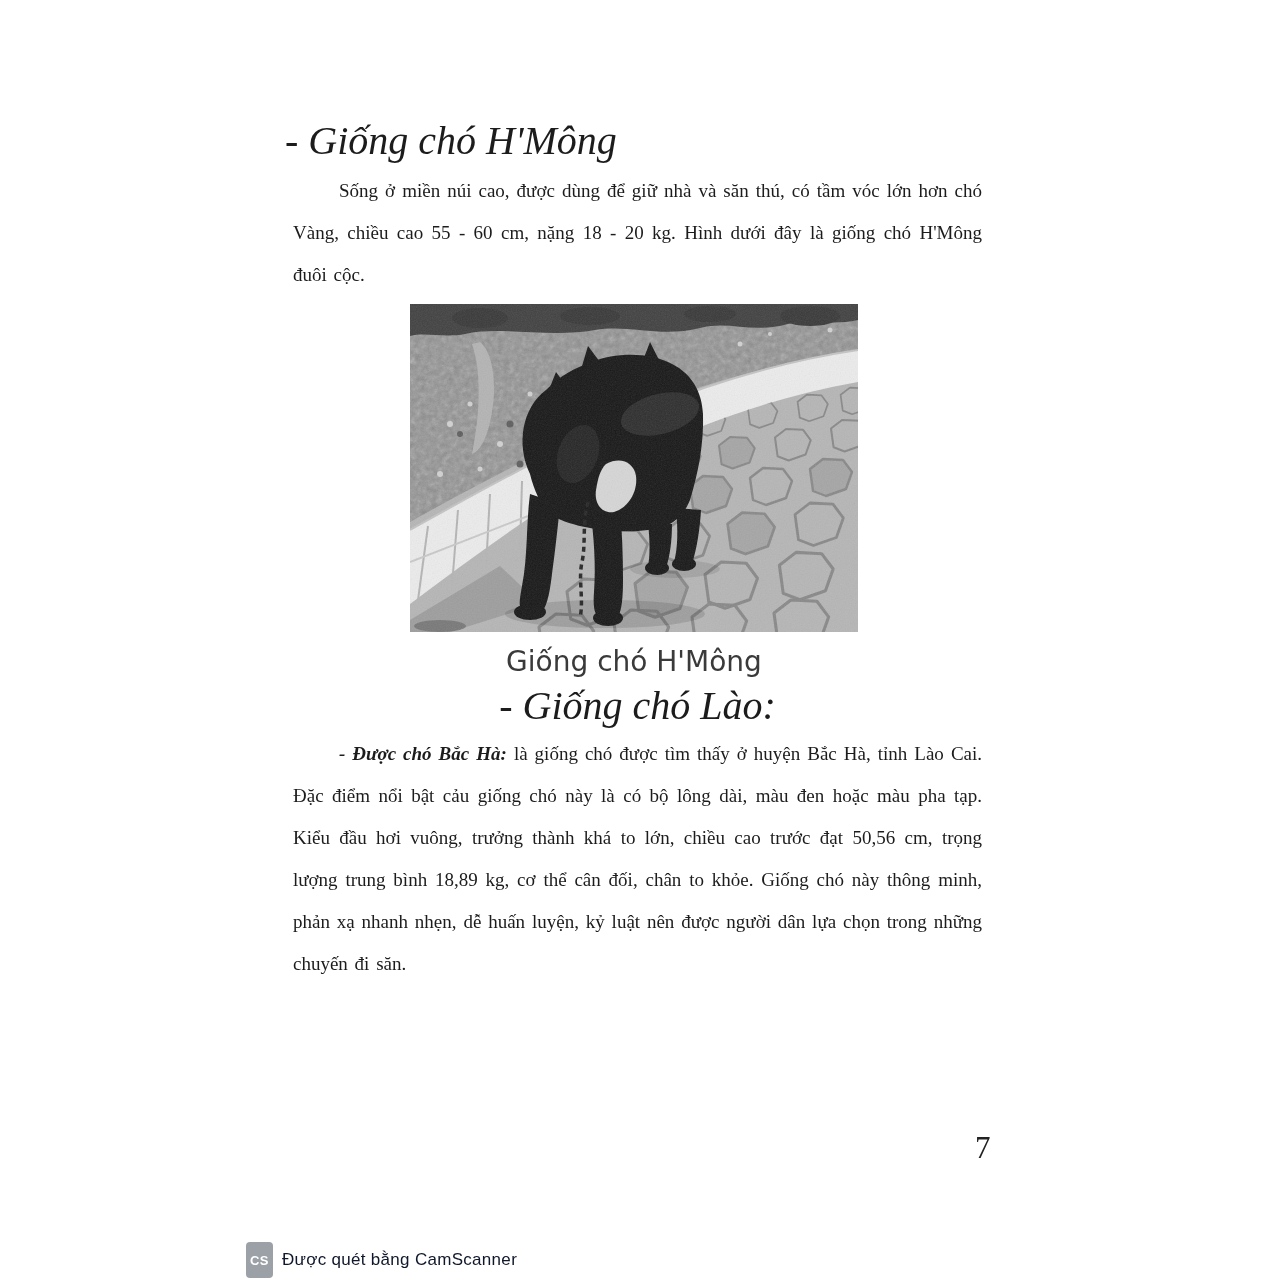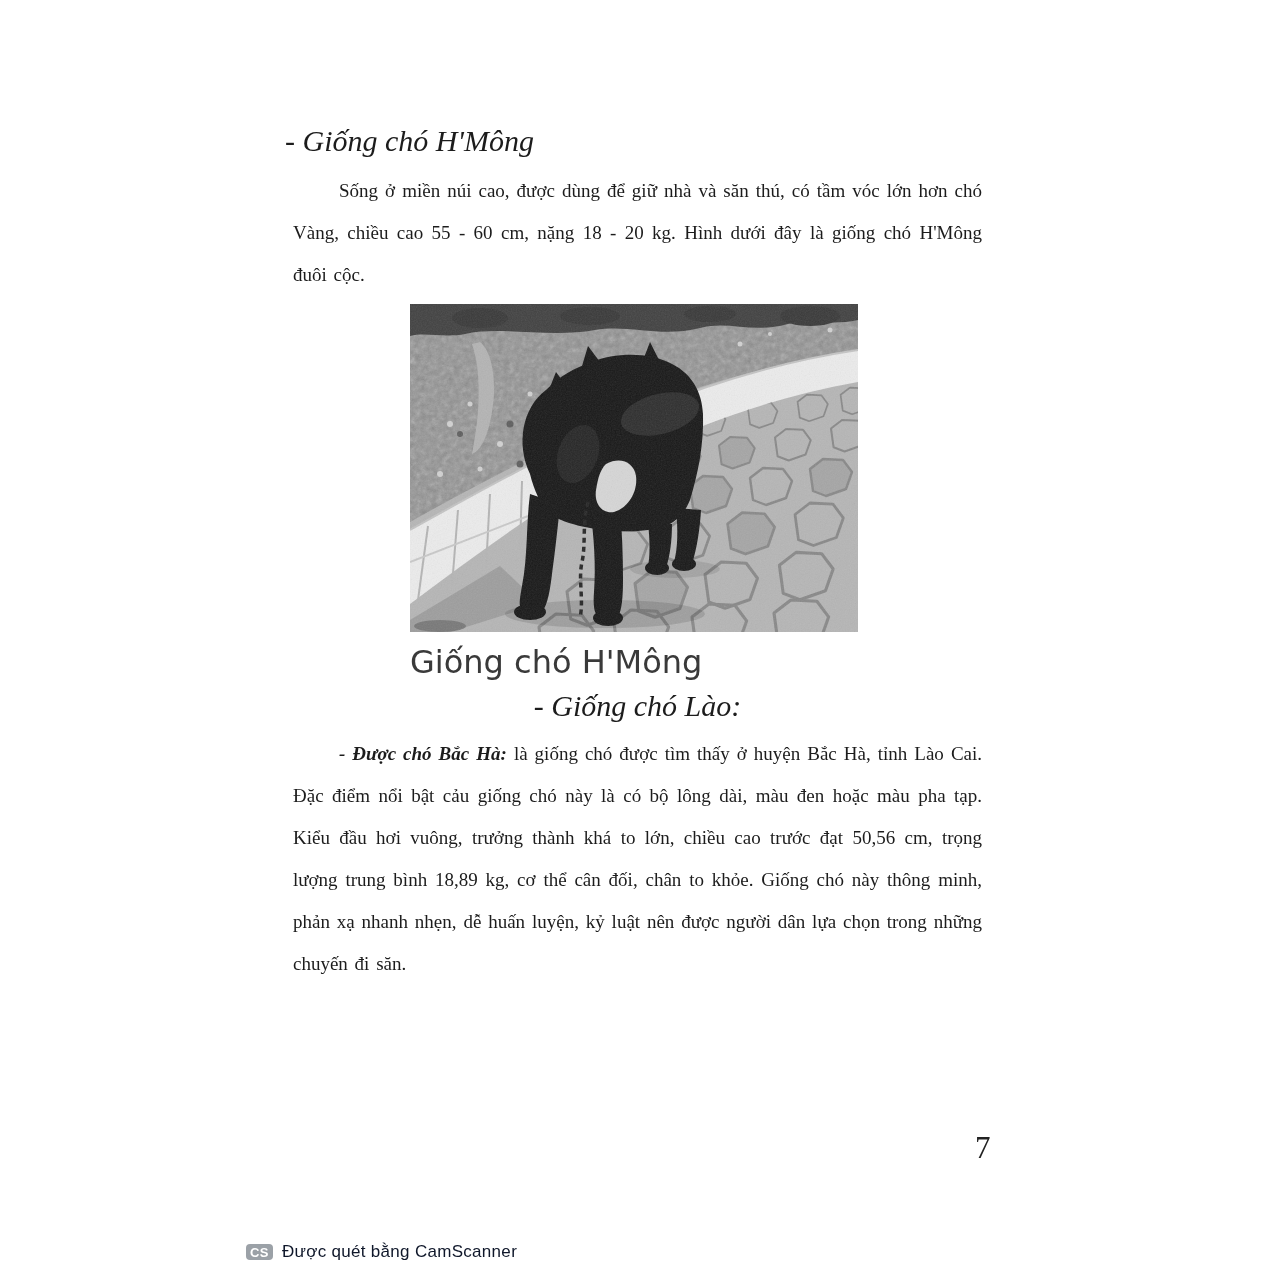--- a/index.html
+++ b/index.html
@@ -2,48 +2,48 @@
 <html><head>
 <meta charset="utf-8">
 <style>
   html,body{margin:0;padding:0;background:#e9e9e9;}
   .sheet{
     position:relative;width:1280px;height:1280px;background:#ffffff;
     overflow:hidden;font-family:"Liberation Serif","DejaVu Serif",serif;color:#1c1c1c;
   }
   .content{position:absolute;left:285px;top:120px;width:705px;}
   .sec-heading{
-    font-style:italic;font-weight:400;font-size:30px;line-height:42px;margin:0;
+    font-style:italic;font-weight:400;font-size:40px;line-height:42px;margin:0;
   }
   .body-par{
     font-size:19px;line-height:42px;margin:8px;text-align:justify;text-justify:inter-word;
     text-indent:46px;word-spacing:2px;
   }
   .figure-wrap{margin:0;padding:0;}
   .photo-frame{
     margin-left:125px;width:448px;height:328px;overflow:hidden;background:#b6b6b6;
   }
   .photo-frame svg{display:block;width:448px;height:328px;}
   .photo-caption{
-    margin-left:125px;width:448px;margin-top:15px;
+    margin-left:125px;width:448px;text-align:center;margin-top:15px;
     font-family:"DejaVu Sans","Liberation Sans",sans-serif;
-    font-size:32px;line-height:30px;color:#3a3a3a;font-style:normal;
+    font-size:28px;line-height:30px;color:#3a3a3a;font-style:normal;
   }
   .h2-gap{margin-top:8px;text-align:center;}
   .p3-gap{margin-top:6px;}
   .lead-bold{font-weight:700;font-style:italic;}
   .page-number{
     position:absolute;left:975px;top:1130px;font-size:31px;color:#222;
   }
   .watermark{
     position:absolute;left:246px;top:1242px;display:flex;align-items:center;gap:9px;
     font-family:"Liberation Sans","DejaVu Sans",sans-serif;
   }
   .cs-badge{
-    width:27px;height:16px;border-radius:4px;background:#9ba1a7;color:#ffffff;
+    width:27px;height:36px;border-radius:4px;background:#9ba1a7;color:#ffffff;
     display:flex;align-items:center;justify-content:center;
     font-size:13px;font-weight:700;letter-spacing:.5px;
   }
   .wm-text{font-size:17px;color:#0f172a;letter-spacing:.3px;}
 </style>
 </head>
 <body>
 
 <div class="sheet">
   <div class="content">

